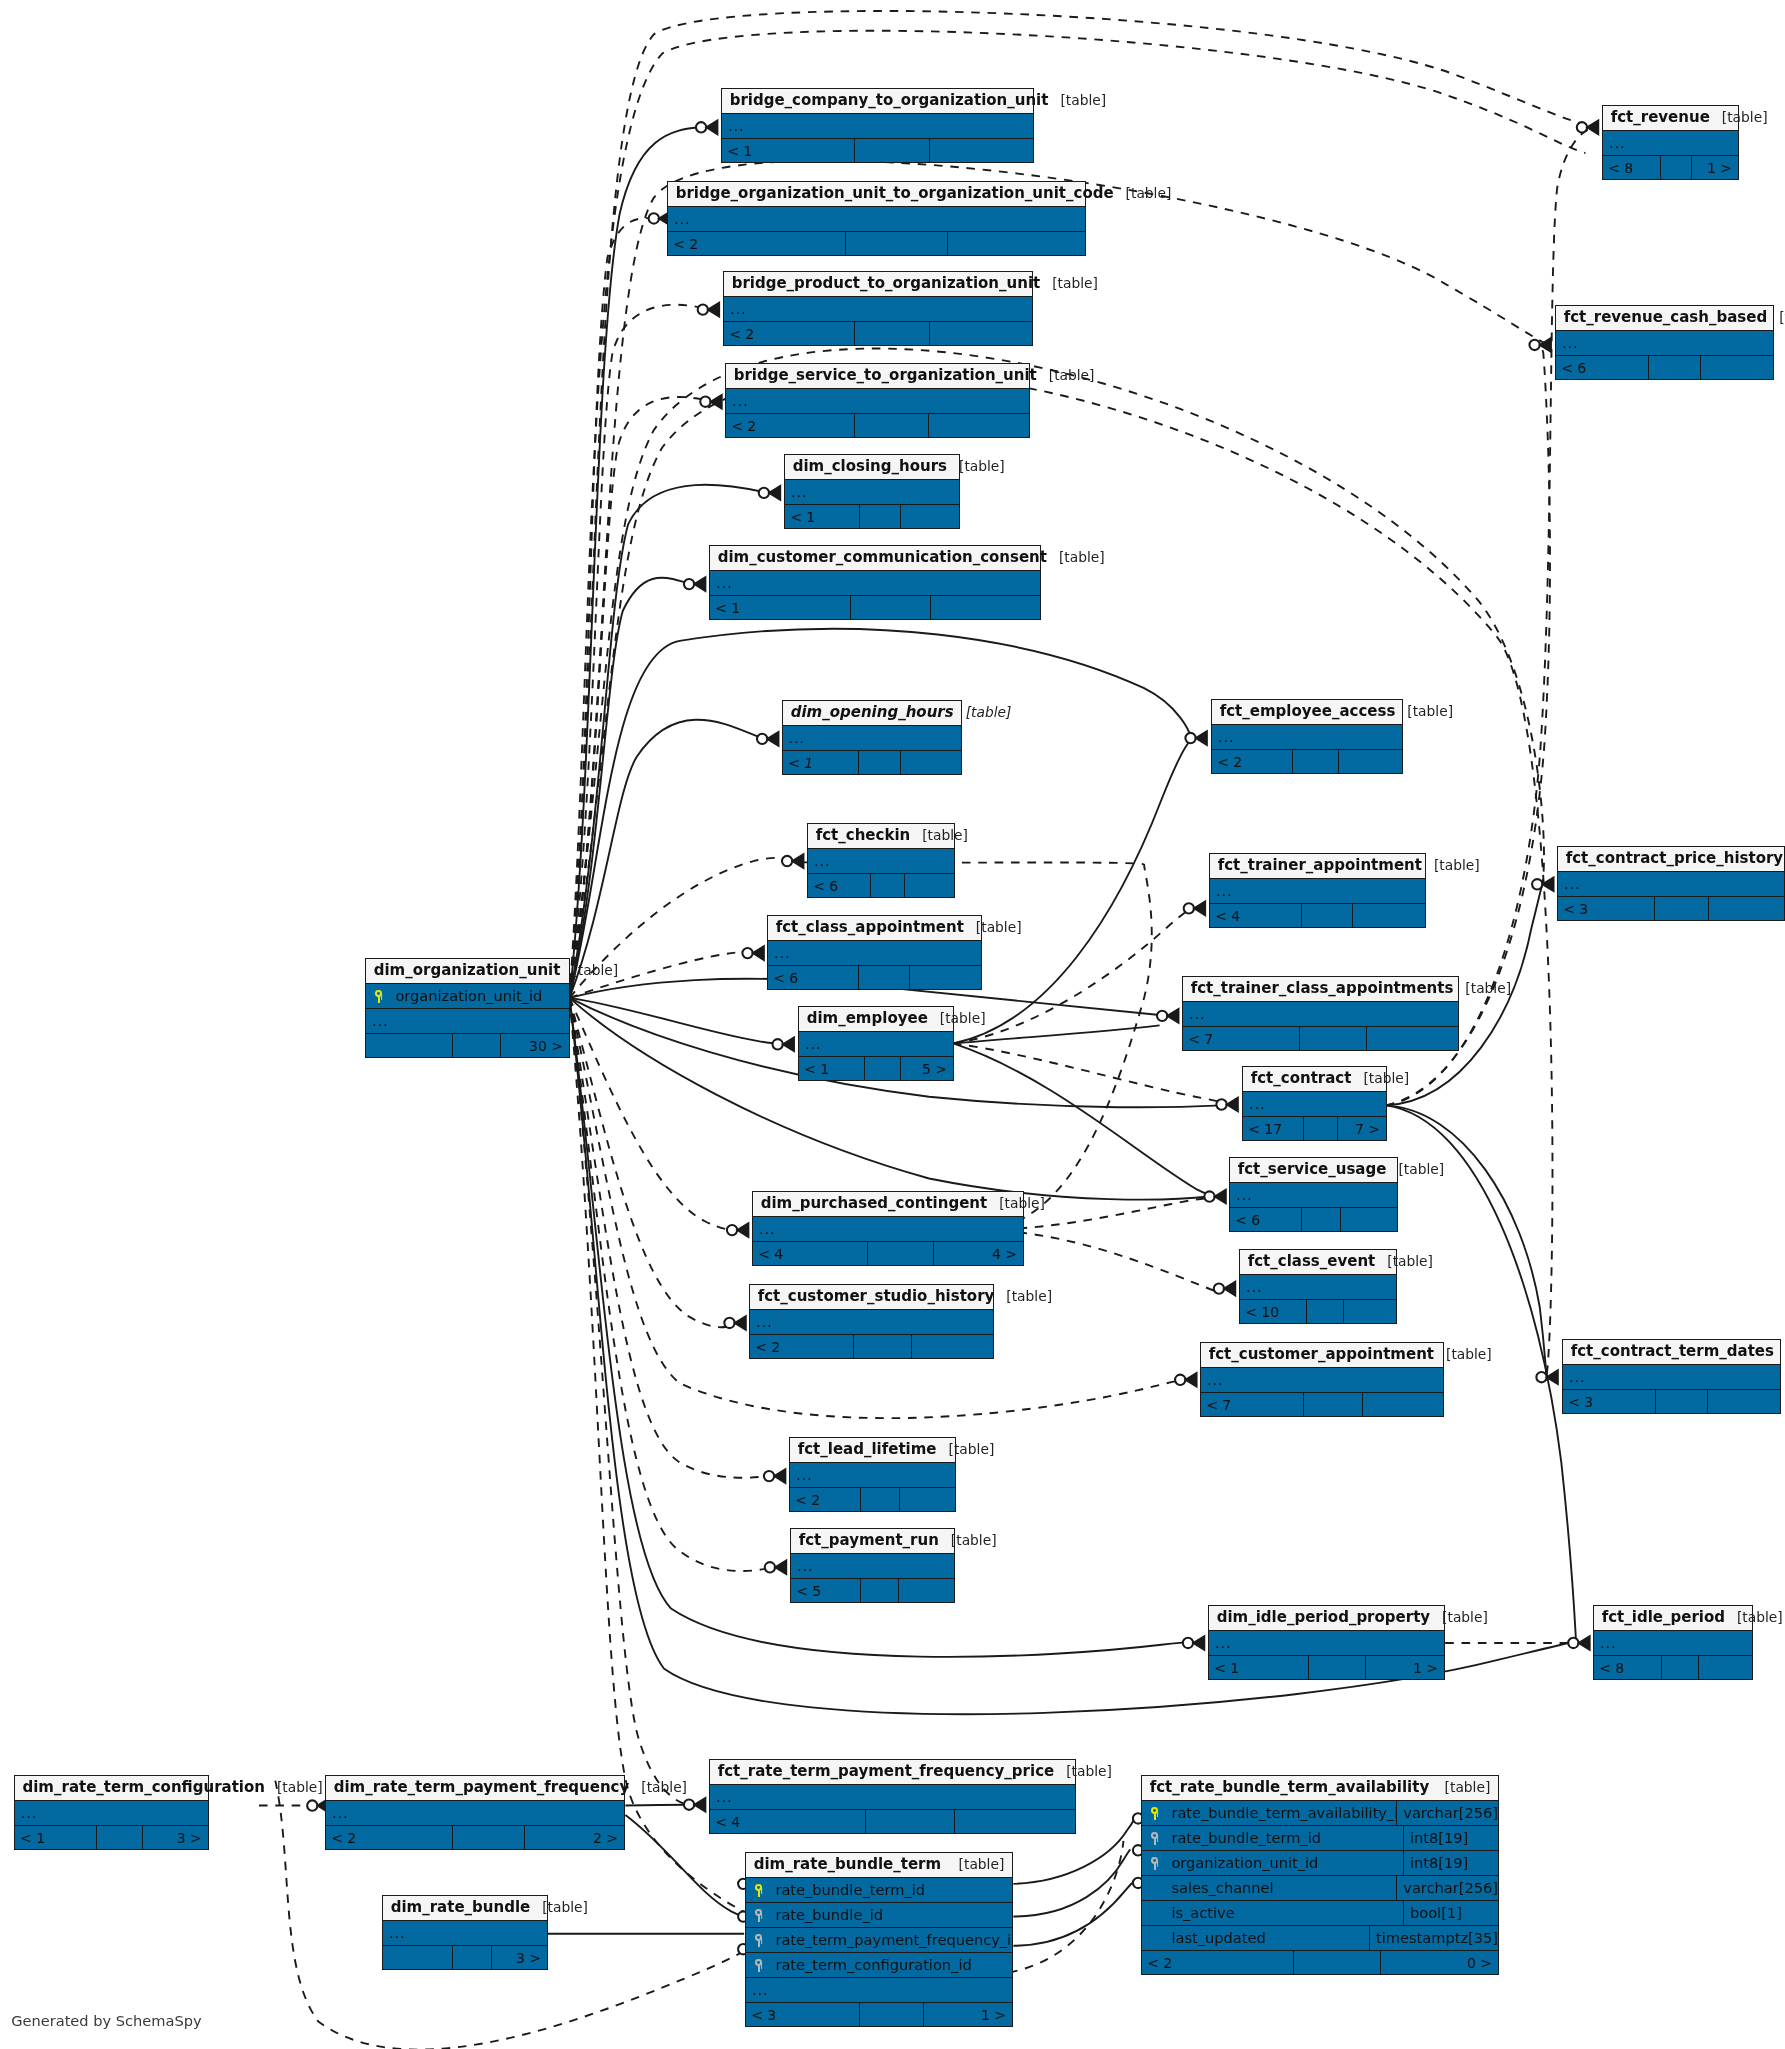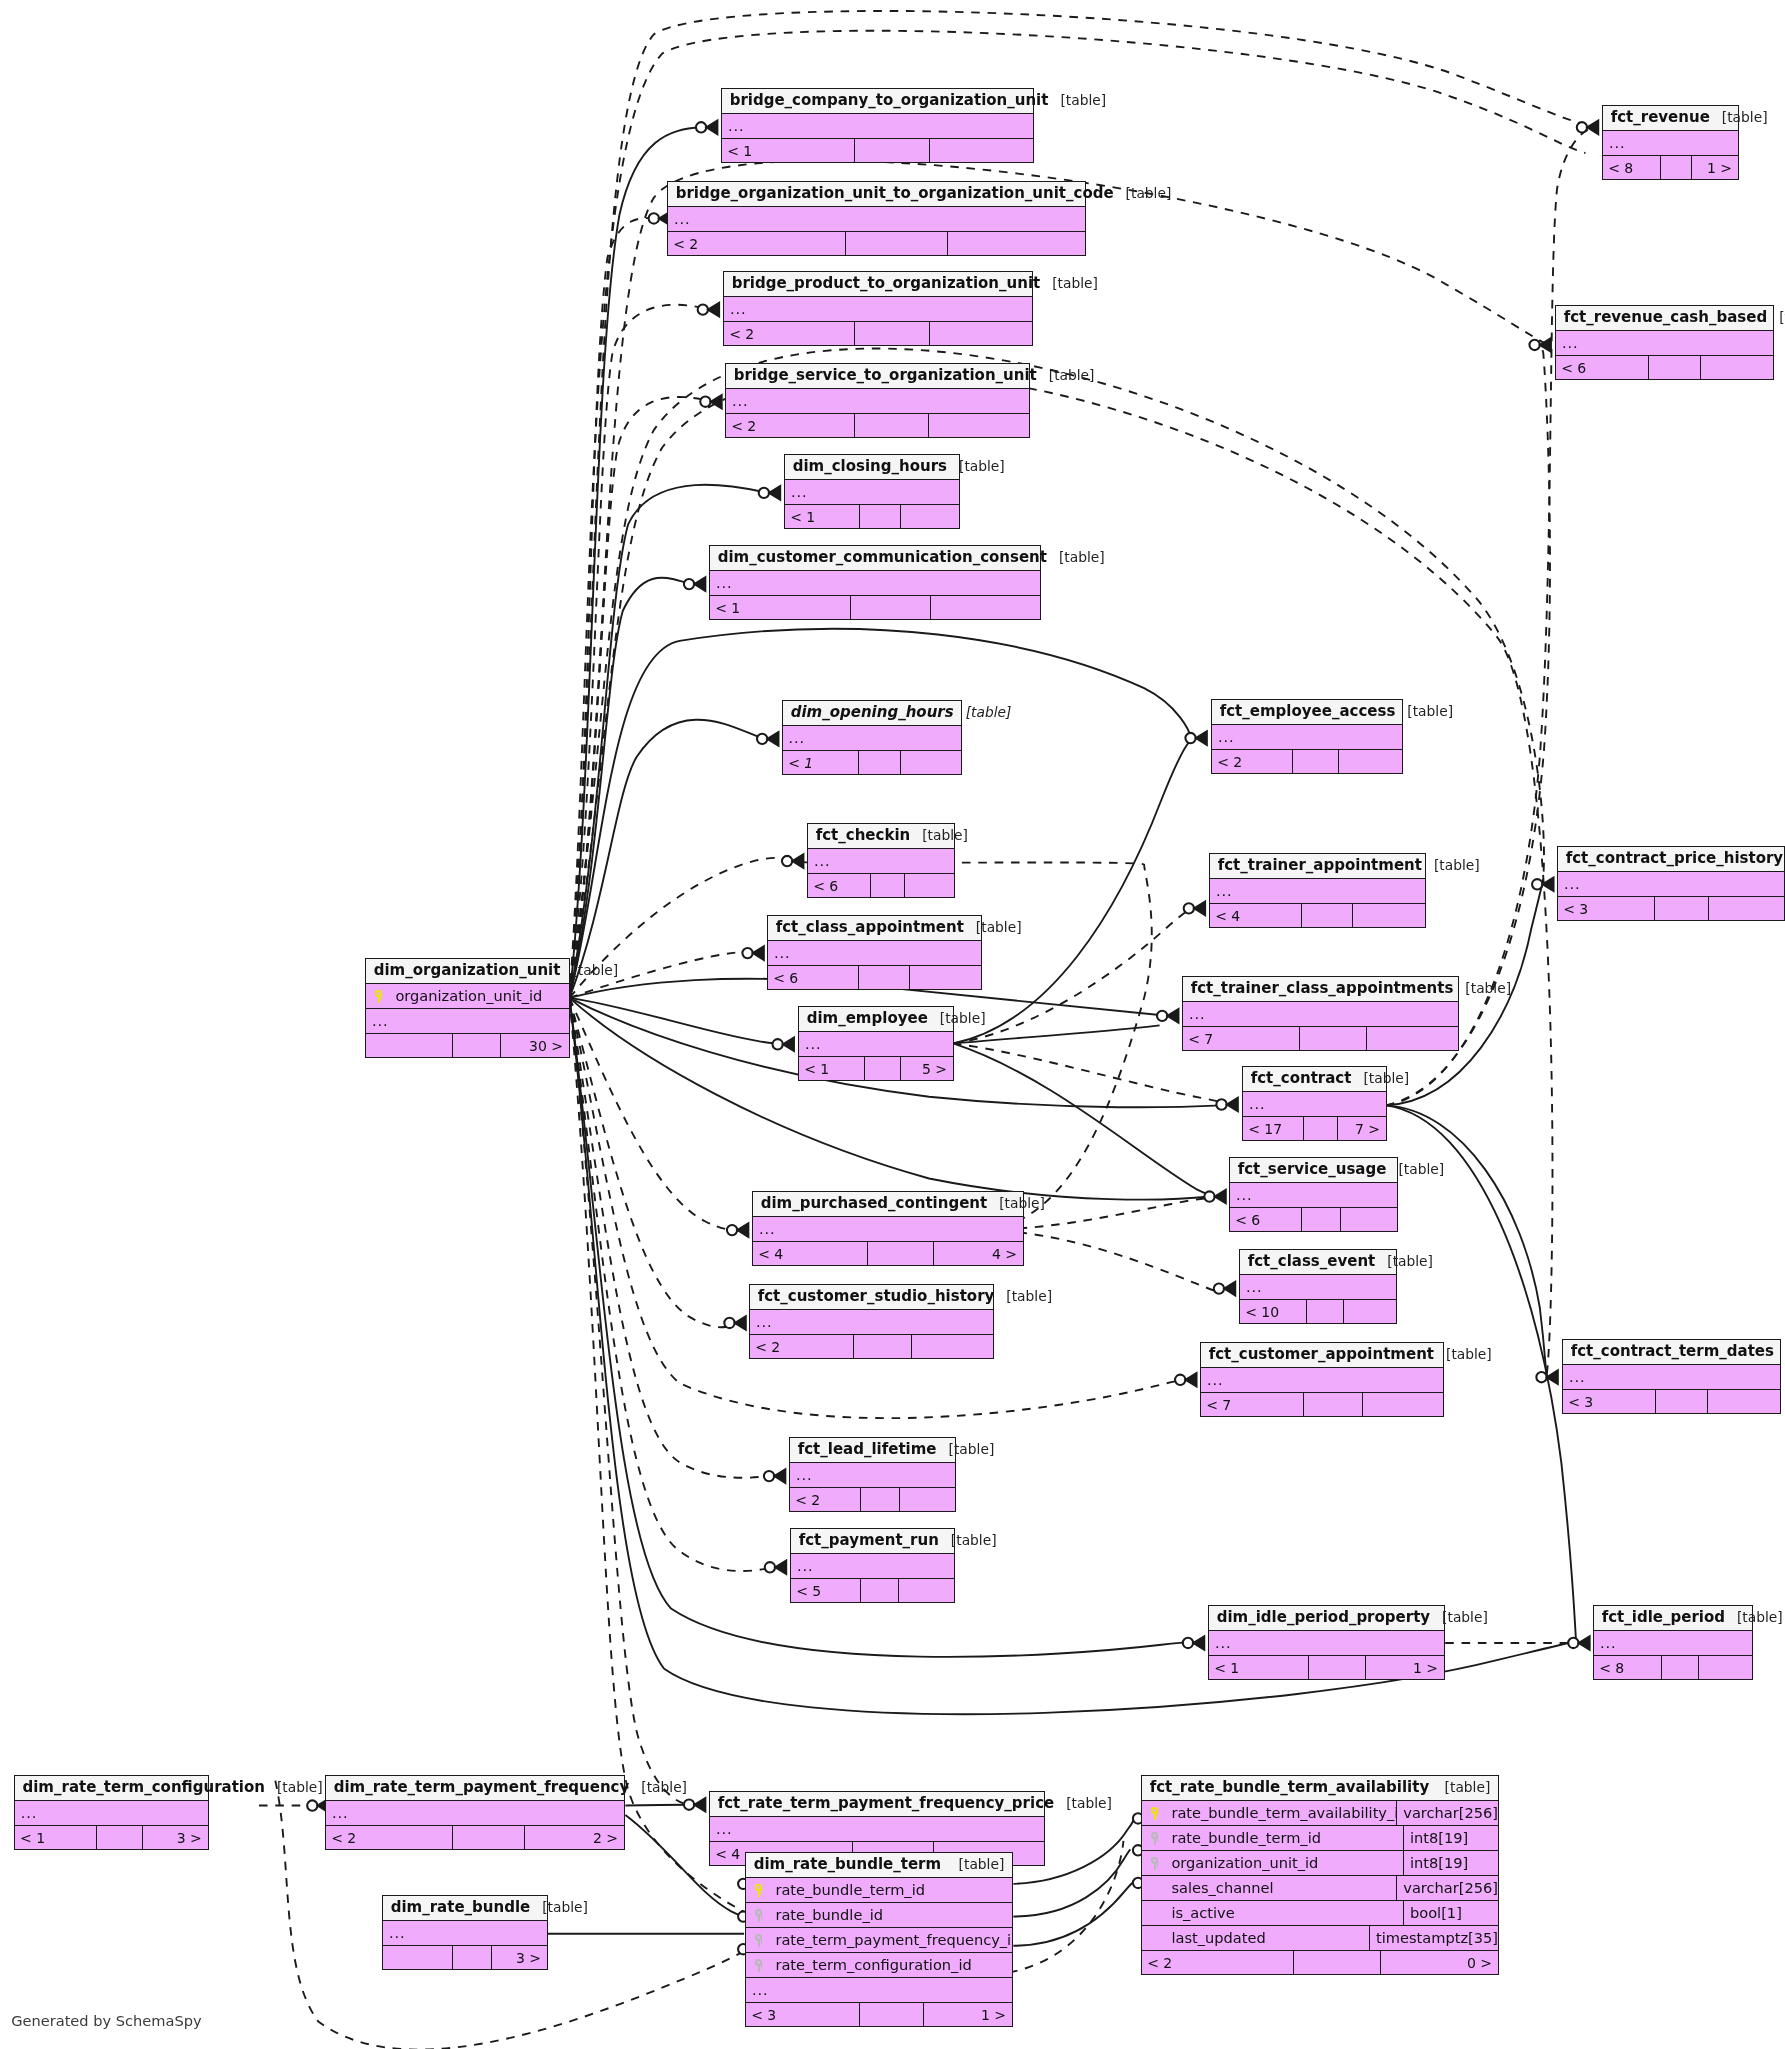--- a/index.html
+++ b/index.html
@@ -17,21 +17,21 @@
     width: 1785px; height: 2049px;
   }
   #edges {
     position: absolute; left: 0; top: 0;
     width: 1785px; height: 2049px;
     pointer-events: none;
   }
   .tbl {
     position: absolute;
     border: 1.7px solid #1a1a1a;
-    background: #f0abfc;
+    background: #0369a1;
     box-sizing: border-box;
     font-size: 14.6px;
     line-height: 1;
     color: #111;
   }
   .tbl .hdr {
     background: #f5f5f5;
     border-bottom: 1.7px solid #1a1a1a;
     padding: 4.3px 7.7px 5.2px 7.7px;
     display: flex;
@@ -625,21 +625,21 @@
           <span class="tname">dim_rate_term_payment_frequency</span>
           <span class="ttype">[table]</span>
         </div>
         <div class="col ellipsis">...</div>
         <div class="foot">
           <div class="f-left">&lt; 2</div>
           <div class="f-mid"></div>
           <div class="f-right">2 &gt;</div>
         </div>
       </div>
-      <div class="tbl" style="left: 709px; top: 1759px; width: 336px; margin-top: 32px;">
+      <div class="tbl" style="left: 709px; top: 1759px; width: 367px;">
         <div class="hdr">
           <span class="tname">fct_rate_term_payment_frequency_price</span>
           <span class="ttype">[table]</span>
         </div>
         <div class="col ellipsis">...</div>
         <div class="foot">
           <div class="f-left">&lt; 4</div>
           <div class="f-mid"></div>
           <div class="f-right"></div>
         </div>

